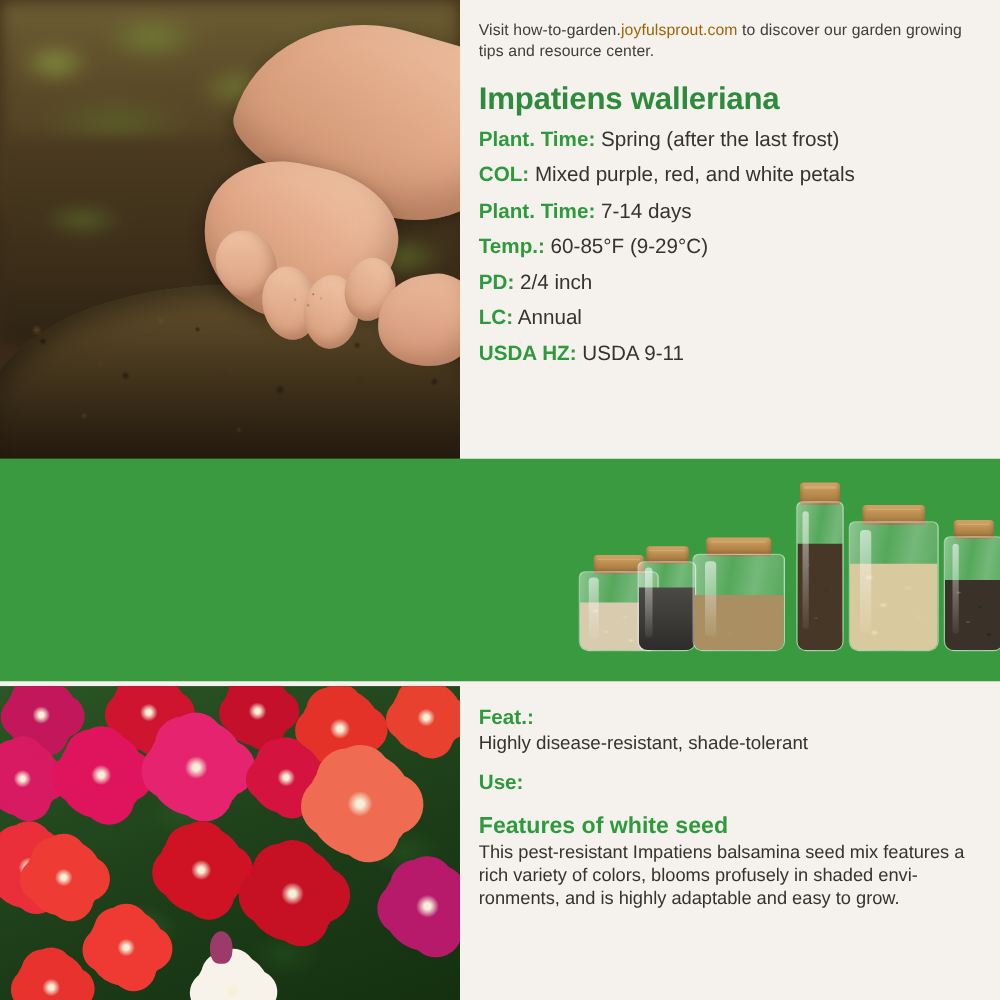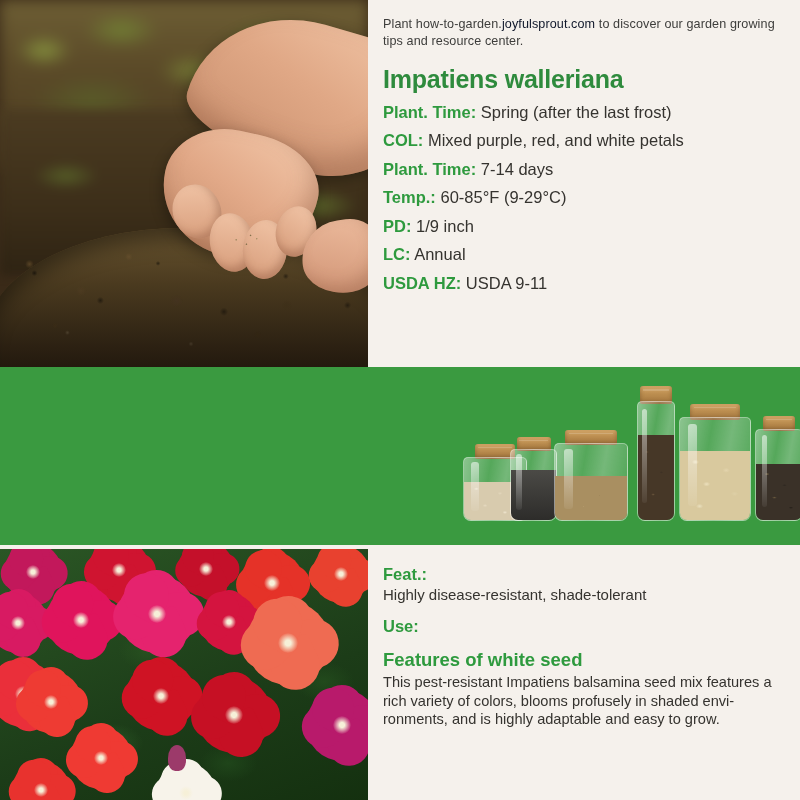--- a/index.html
+++ b/index.html
@@ -114,21 +114,21 @@
   }
 
   .panel-top {
     position: absolute; left: 368px; top: 0; width: 432px; height: 367px;
     background: #f5f1ec;
     padding: 16px 14px 0 15px;
   }
   .visit-line {
     font-size: 12.6px; line-height: 1.34; color: #3d3d3b; letter-spacing: .1px;
   }
-  .visit-link { color: #0f172a; }
+  .visit-link { color: #a16207; }
   .species-title {
     margin-top: 15px;
     font-size: 25px; font-weight: bold; color: #2e8b3d; letter-spacing: -.2px;
   }
   .spec-list { margin-top: 10px; }
   .spec-row {
     font-size: 16.5px; line-height: 1.0; color: #35332f;
     margin-bottom: 12px; white-space: nowrap;
   }
   .spec-label { color: #2e9a3e; font-weight: bold; }
@@ -276,21 +276,21 @@
       <div class="finger f1"></div>
       <div class="finger f2"></div>
       <div class="finger f3"></div>
       <div class="finger f4"></div>
       <div class="seeds-in-hand"></div>
       <div class="hand-second"></div>
     </div>
 
     <div class="panel-top">
       <div class="visit-line">
-        <span>Plant how-to-garden.</span><span class="visit-link">joyfulsprout.com</span><span> to discover our garden growing tips and resource center.</span>
+        <span>Visit how-to-garden.</span><span class="visit-link">joyfulsprout.com</span><span> to discover our garden growing tips and resource center.</span>
       </div>
 
       <div class="species-title">Impatiens walleriana</div>
 
       <div class="spec-list">
         <div class="spec-row">
           <span class="spec-label">Plant. Time:</span>
           <span class="spec-value">Spring (after the last frost)</span>
         </div>
         <div class="spec-row">
@@ -300,21 +300,21 @@
         <div class="spec-row">
           <span class="spec-label">Plant. Time:</span>
           <span class="spec-value">7-14 days</span>
         </div>
         <div class="spec-row">
           <span class="spec-label">Temp.:</span>
           <span class="spec-value">60-85°F (9-29°C)</span>
         </div>
         <div class="spec-row">
           <span class="spec-label">PD:</span>
-          <span class="spec-value">1/9 inch</span>
+          <span class="spec-value">2/4 inch</span>
         </div>
         <div class="spec-row">
           <span class="spec-label">LC:</span>
           <span class="spec-value">Annual</span>
         </div>
         <div class="spec-row">
           <span class="spec-label">USDA HZ:</span>
           <span class="spec-value">USDA 9-11</span>
         </div>
       </div>

